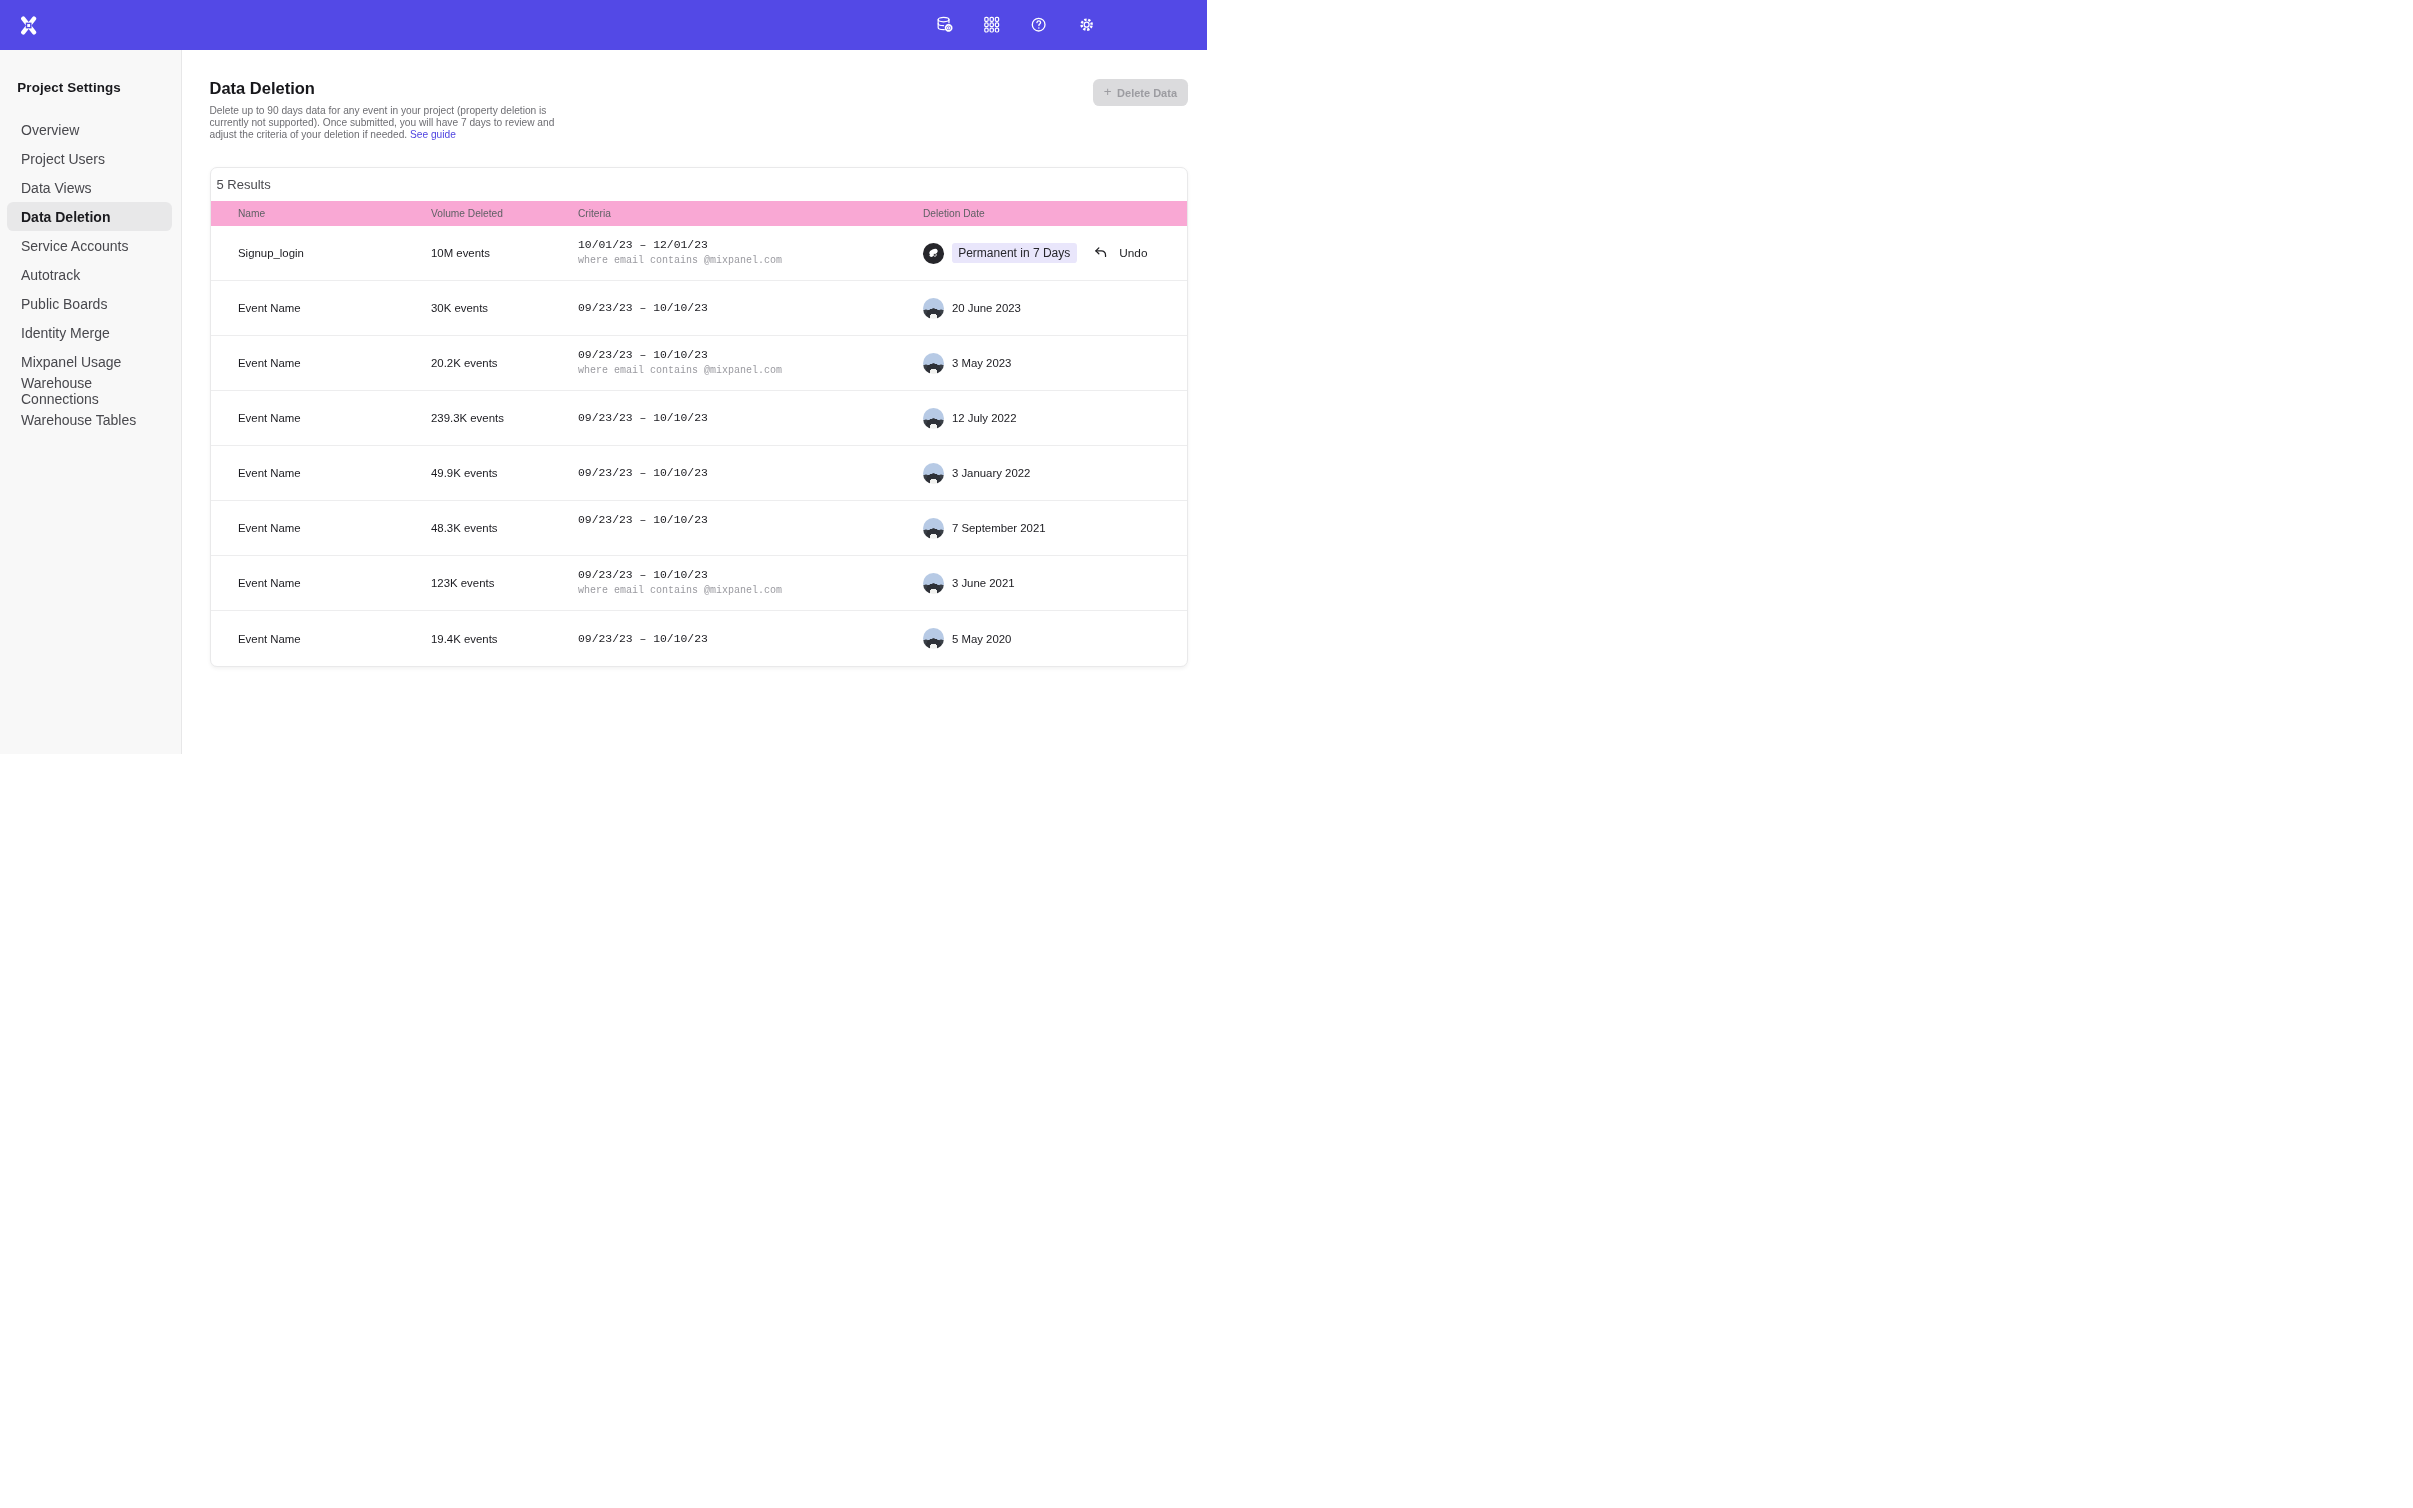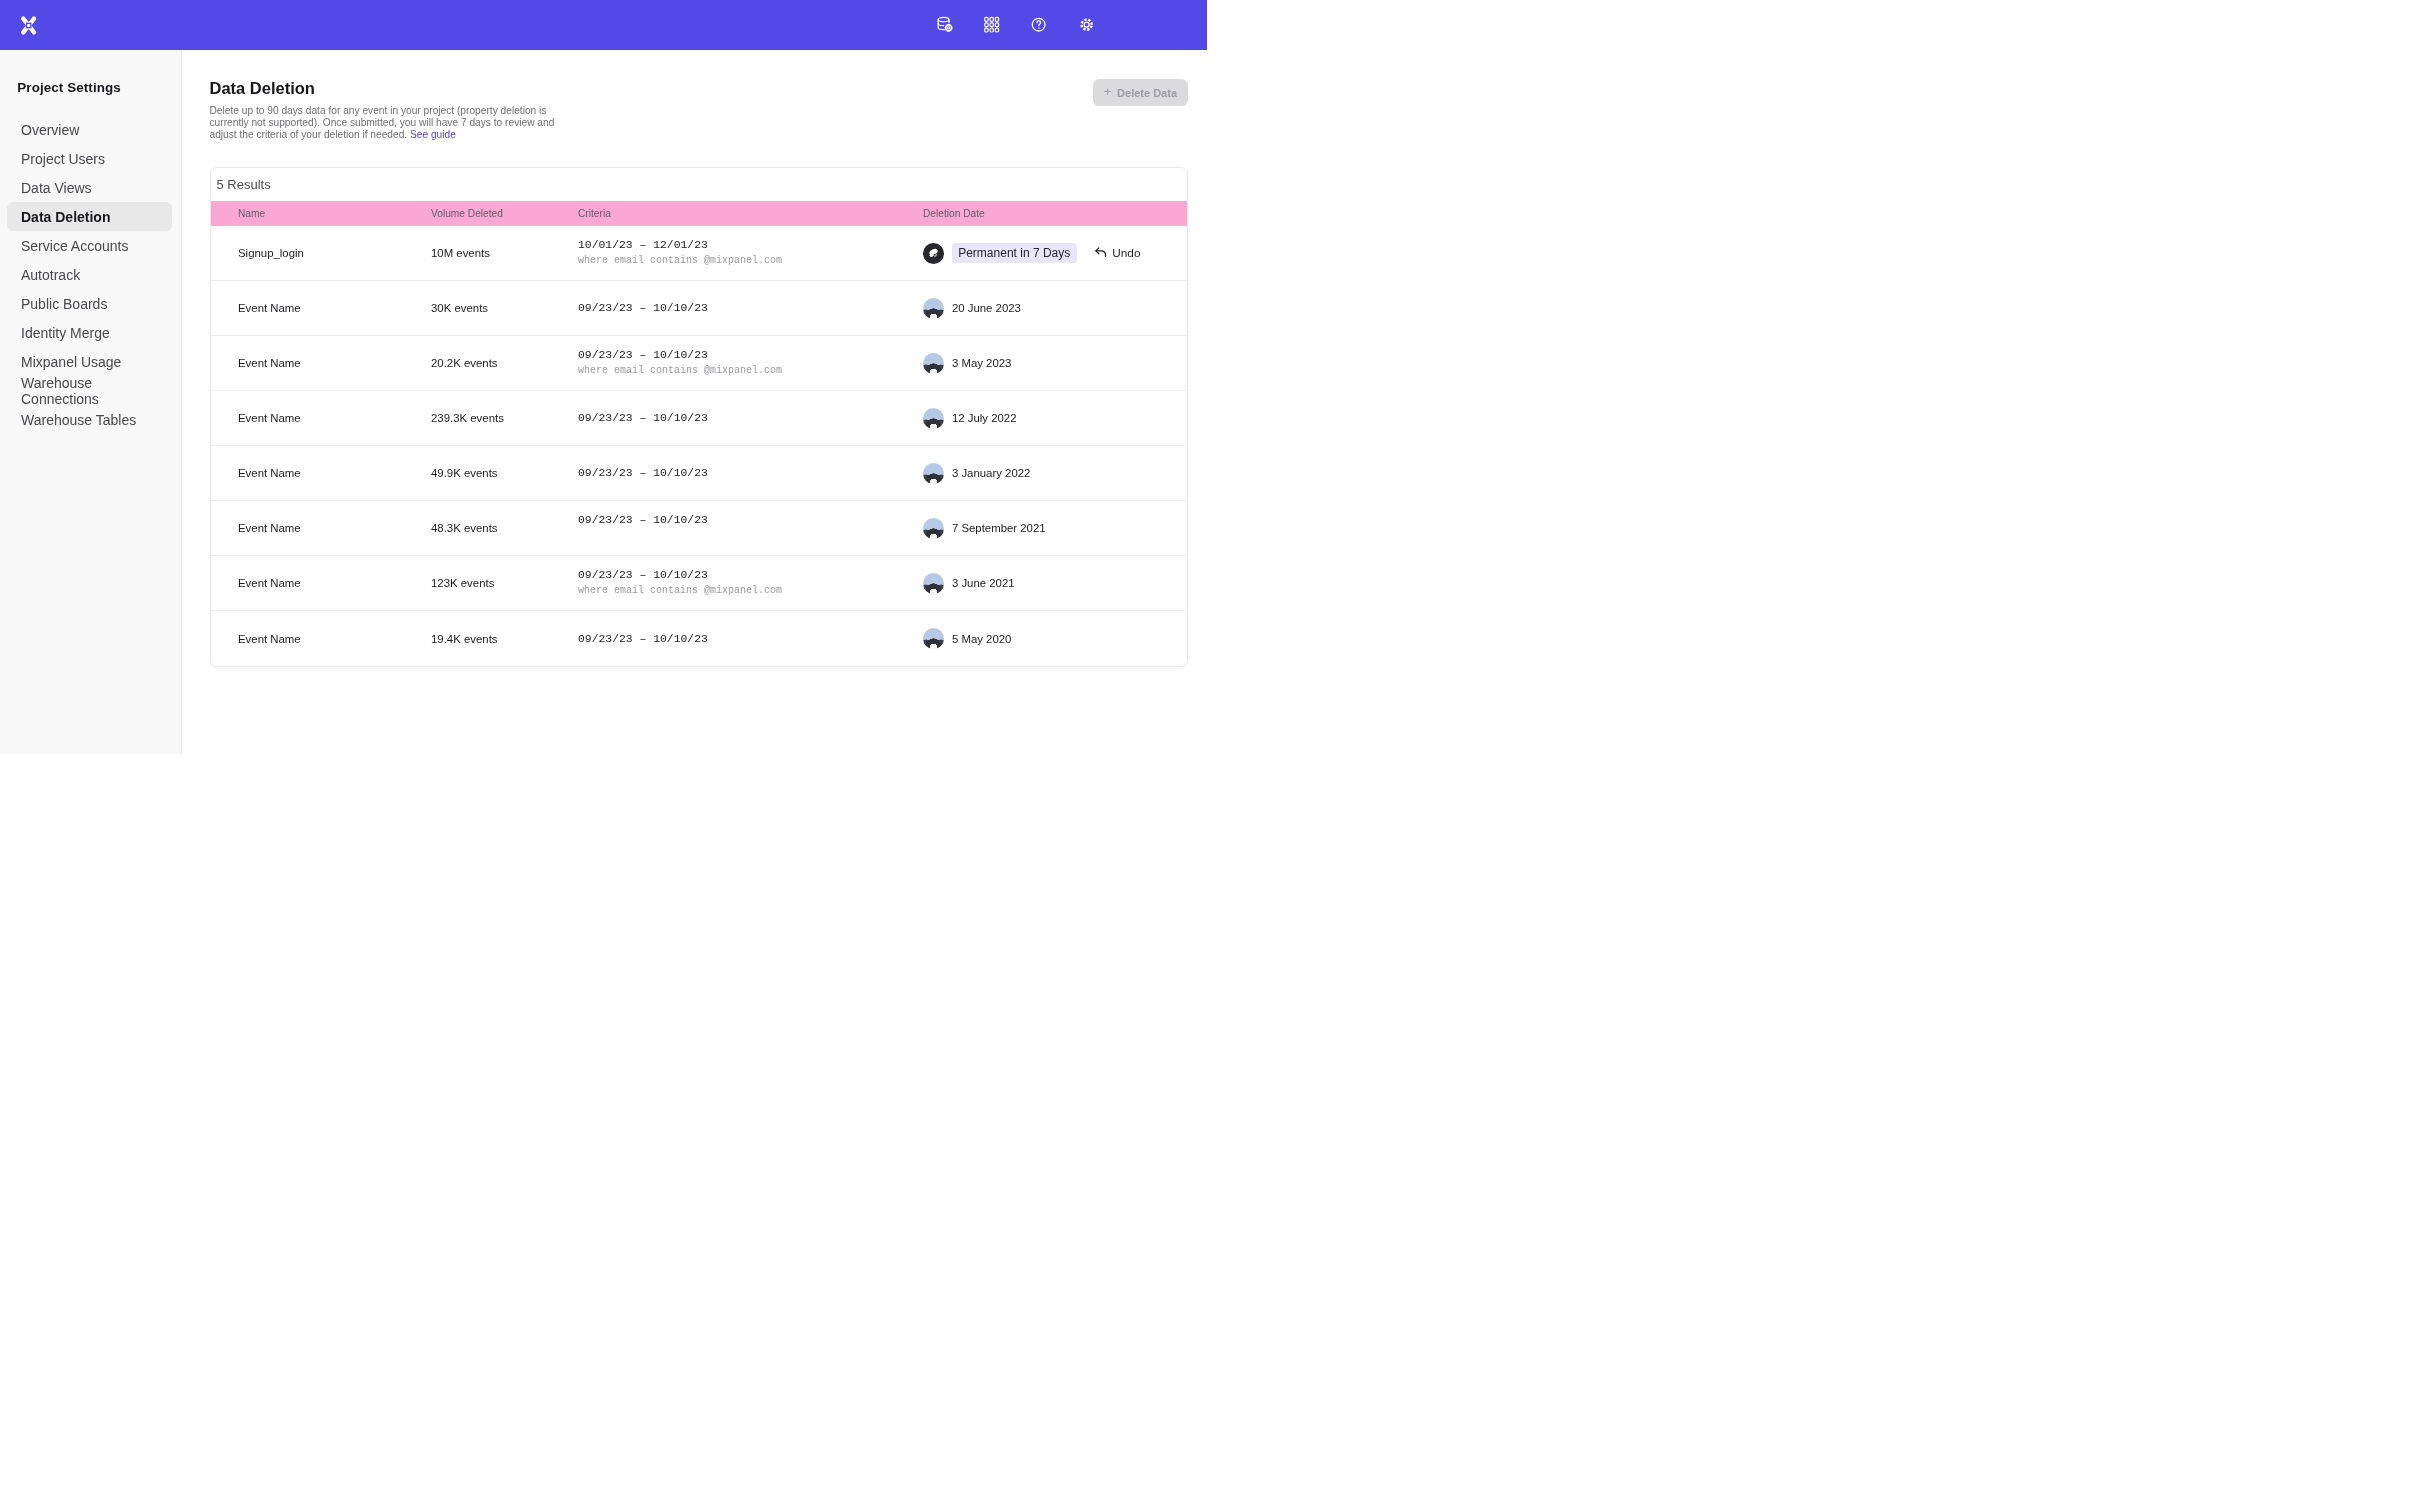--- a/index.html
+++ b/index.html
@@ -157,21 +157,21 @@
     border-radius: 3.1px;
     padding: 2.4px 6.3px 3.1px;
     font-size: 12px;
     color: #26262b;
     white-space: nowrap;
   }
   .undo-btn {
     margin-left: 17.3px;
     display: flex;
     align-items: center;
-    gap: 5px;
+    gap: 12px;
     background: none;
     border: none;
     font-family: inherit;
     font-size: 11.8px;
     color: #1f1f23;
     cursor: pointer;
     padding: 0;
   }
   .undo-btn svg { width: 13.4px; height: 13.4px; display: block; }
   .deletion-date { font-size: 11.4px; color: #1b1b20; }

